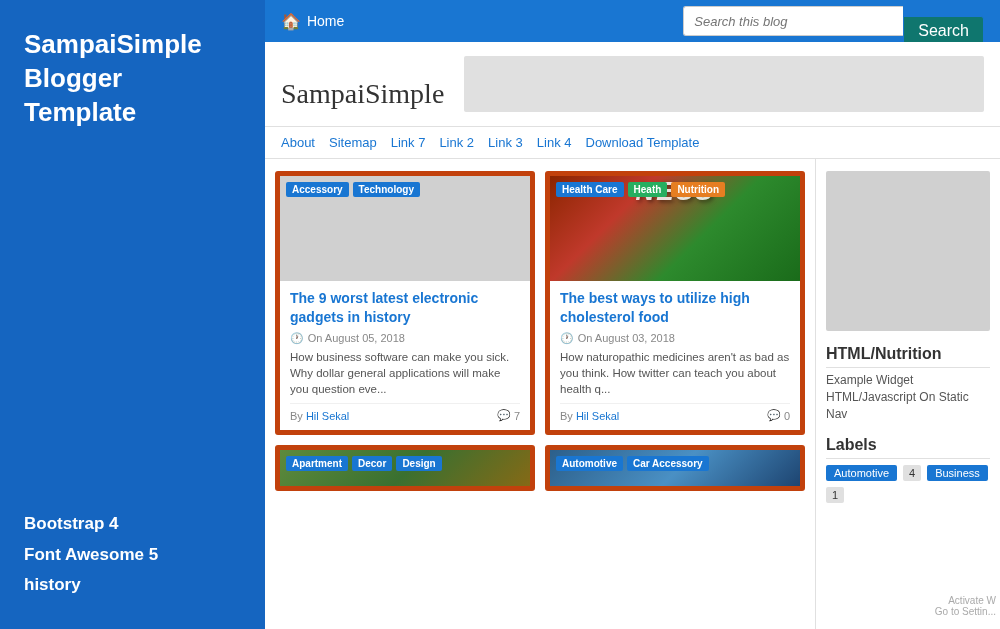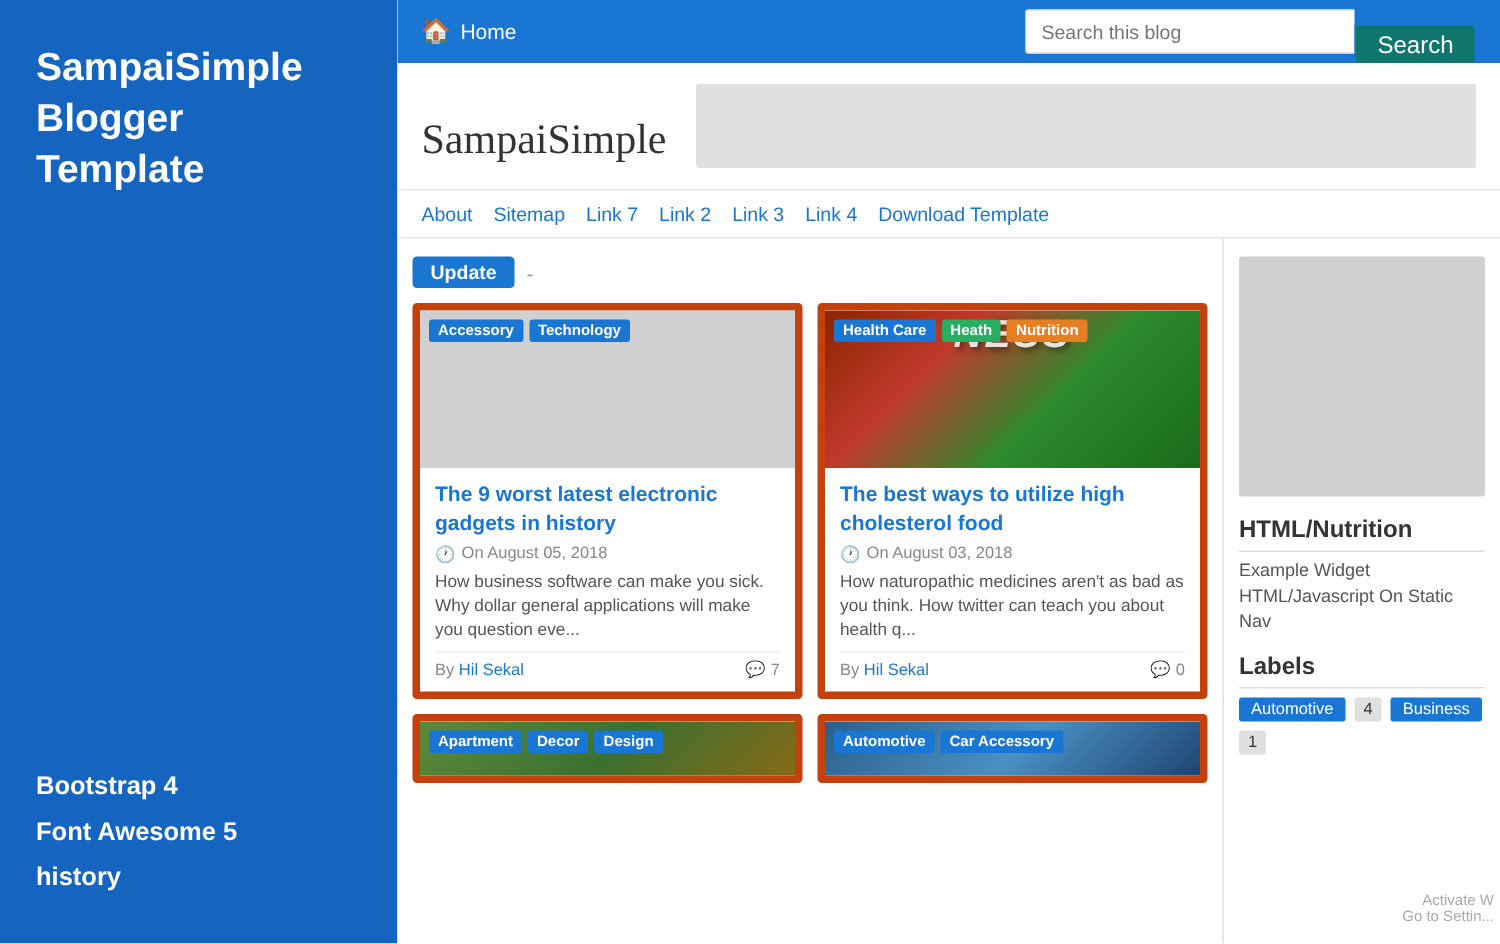--- a/index.html
+++ b/index.html
@@ -63,20 +63,21 @@
     }
     .search-input {
       height: 30px;
       width: 220px;
       border: 1px solid #ccc;
       border-right: none;
       padding: 0 10px;
       font-size: 13px;
       outline: none;
       border-radius: 3px 0 0 3px;
+      font-style: italic;
     }
     .search-button {
       height: 30px;
       padding: 0 14px;
       background: #0f766e;
       color: #fff;
       border: 1px solid #1976d2;
       font-size: 16px;
       cursor: pointer;
       border-radius: 0 3px 3px 0;
@@ -367,24 +368,20 @@
     <a href="#">Link 2</a>
     <a href="#">Link 3</a>
     <a href="#">Link 4</a>
     <a href="#">Download Template</a>
   </div>
 
   <div class="body-area">
 
     <div class="posts-area">
 
-      <div class="update-tab">
-        <span class="update-badge">Update</span>
-        <span class="update-dash">-</span>
-      </div>
 
       <div class="post-grid">
 
         <div class="post-card">
           <div class="post-img">
             <div class="post-tags">
               <span class="tag">Accessory</span>
               <span class="tag">Technology</span>
             </div>
           </div>

